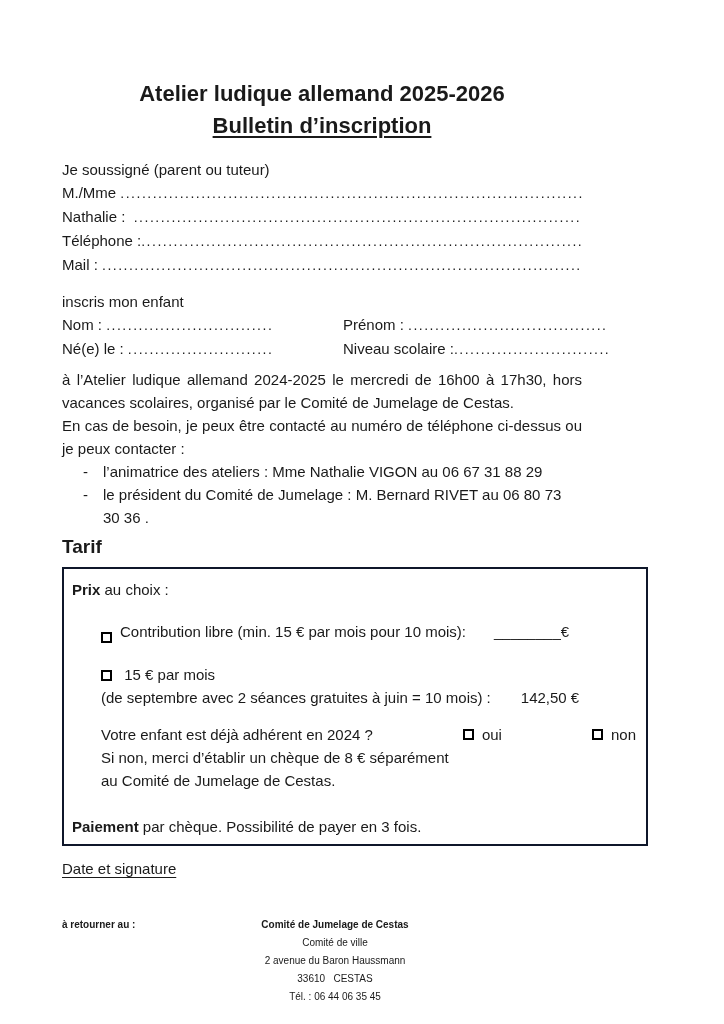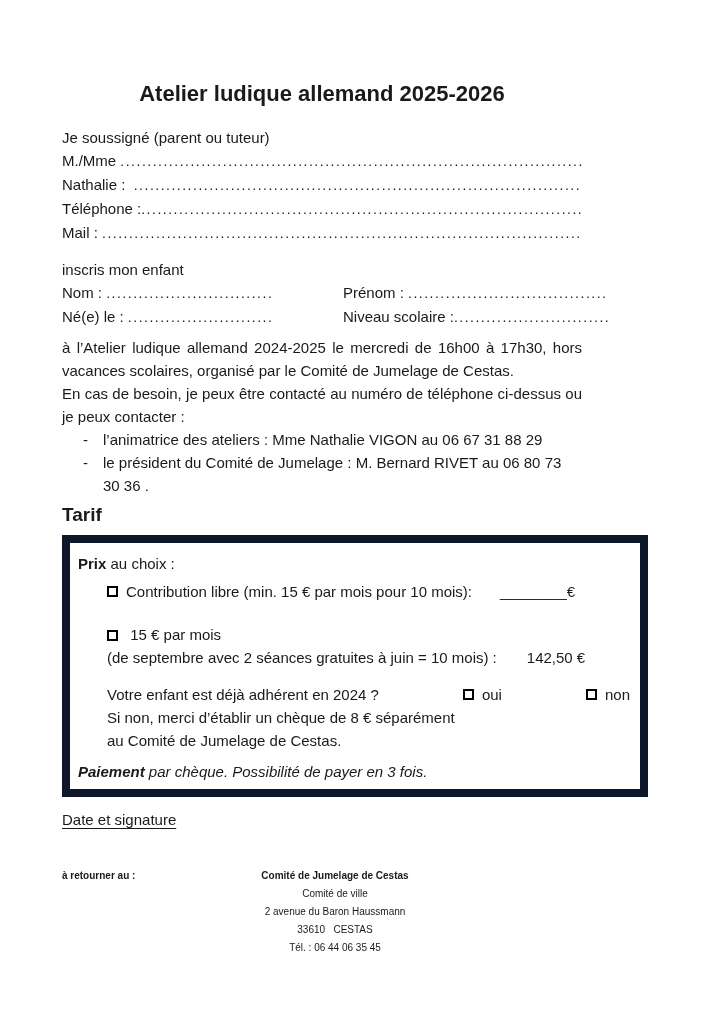--- a/index.html
+++ b/index.html
@@ -23,49 +23,50 @@
   .two-col { display:flex; line-height:23px; }
   .col-a { width:212px; display:flex; margin-right:69px; align-items:baseline; }
   .col-b { width:265px; display:flex; align-items:baseline; }
 
   p.just { text-align:justify; line-height:23px; }
   .bullet { display:flex; line-height:23px; }
   .bullet .dash { padding-left:21px; width:41px; flex:0 0 auto; }
 
   .tarif-h { font-size:19px; font-weight:bold; line-height:26px; margin-top:5px; }
 
-  .box { margin-top:7px; width:586px; border:8px solid #0f172a; padding:9px 10px 6px 8px; }
+  .box { margin-top:7px; width:586px; border:2px solid #0f172a; padding:9px 10px 6px 8px; }
   .indent { padding-left:29px; }
   .cb { display:inline-block; width:11px; height:11px; border:2px solid #000; margin-right:8px; vertical-align:-1px; flex:0 0 auto; }
-  .opt1 { margin-top:5px; display:flex; align-items:center; line-height:23px; }
+  .opt1 { margin-top:19px; display:flex; align-items:flex-end; line-height:23px; }
   .opt1 .blank { margin-left:28px; white-space:pre; }
   .opt2 { margin-top:20px; line-height:23px; }
   .opt2-detail { display:flex; align-items:baseline; }
   .opt2-detail .amount { margin-left:30px; white-space:pre; }
   .member { margin-top:14px; line-height:23px; }
   .member-q { display:flex; align-items:center;justify-content:space-between; }
   .member-q .choice { margin-left:18px; display:flex; align-items:center; }
-  .paiement { margin-top:8px; line-height:23px;font-style:italic; }
+  .paiement { margin-top:23px; line-height:23px; }
 
   .sig { margin-top:11px; line-height:23px; width:max-content; text-decoration:underline; text-underline-offset:3px; }
 
   .footer { margin-top:36px; position:relative; font-size:10px; line-height:18px; }
   .footer .ret { position:absolute; left:0; top:0; font-weight:bold; }
   .footer .addr { text-align:center; padding-left:26px; }
   .footer .org { font-weight:bold; }
   .footer .addr div { white-space:pre; }
   b { font-weight:bold; }
 </style>
 </head>
 <body>
 
 <div class="page">
 
   <div class="titles">
     <div>Atelier ludique allemand 2025-2026</div>
+    <div class="title-underlined">Bulletin d’inscription</div>
   </div>
 
   <div class="line">Je soussigné (parent ou tuteur)</div>
 
   <div class="field-row">
     <span class="label">M./Mme </span>
     <span class="dots">............................................................................................................................................................................................</span>
   </div>
   <div class="field-row">
     <span class="label">Nathalie :  </span>

